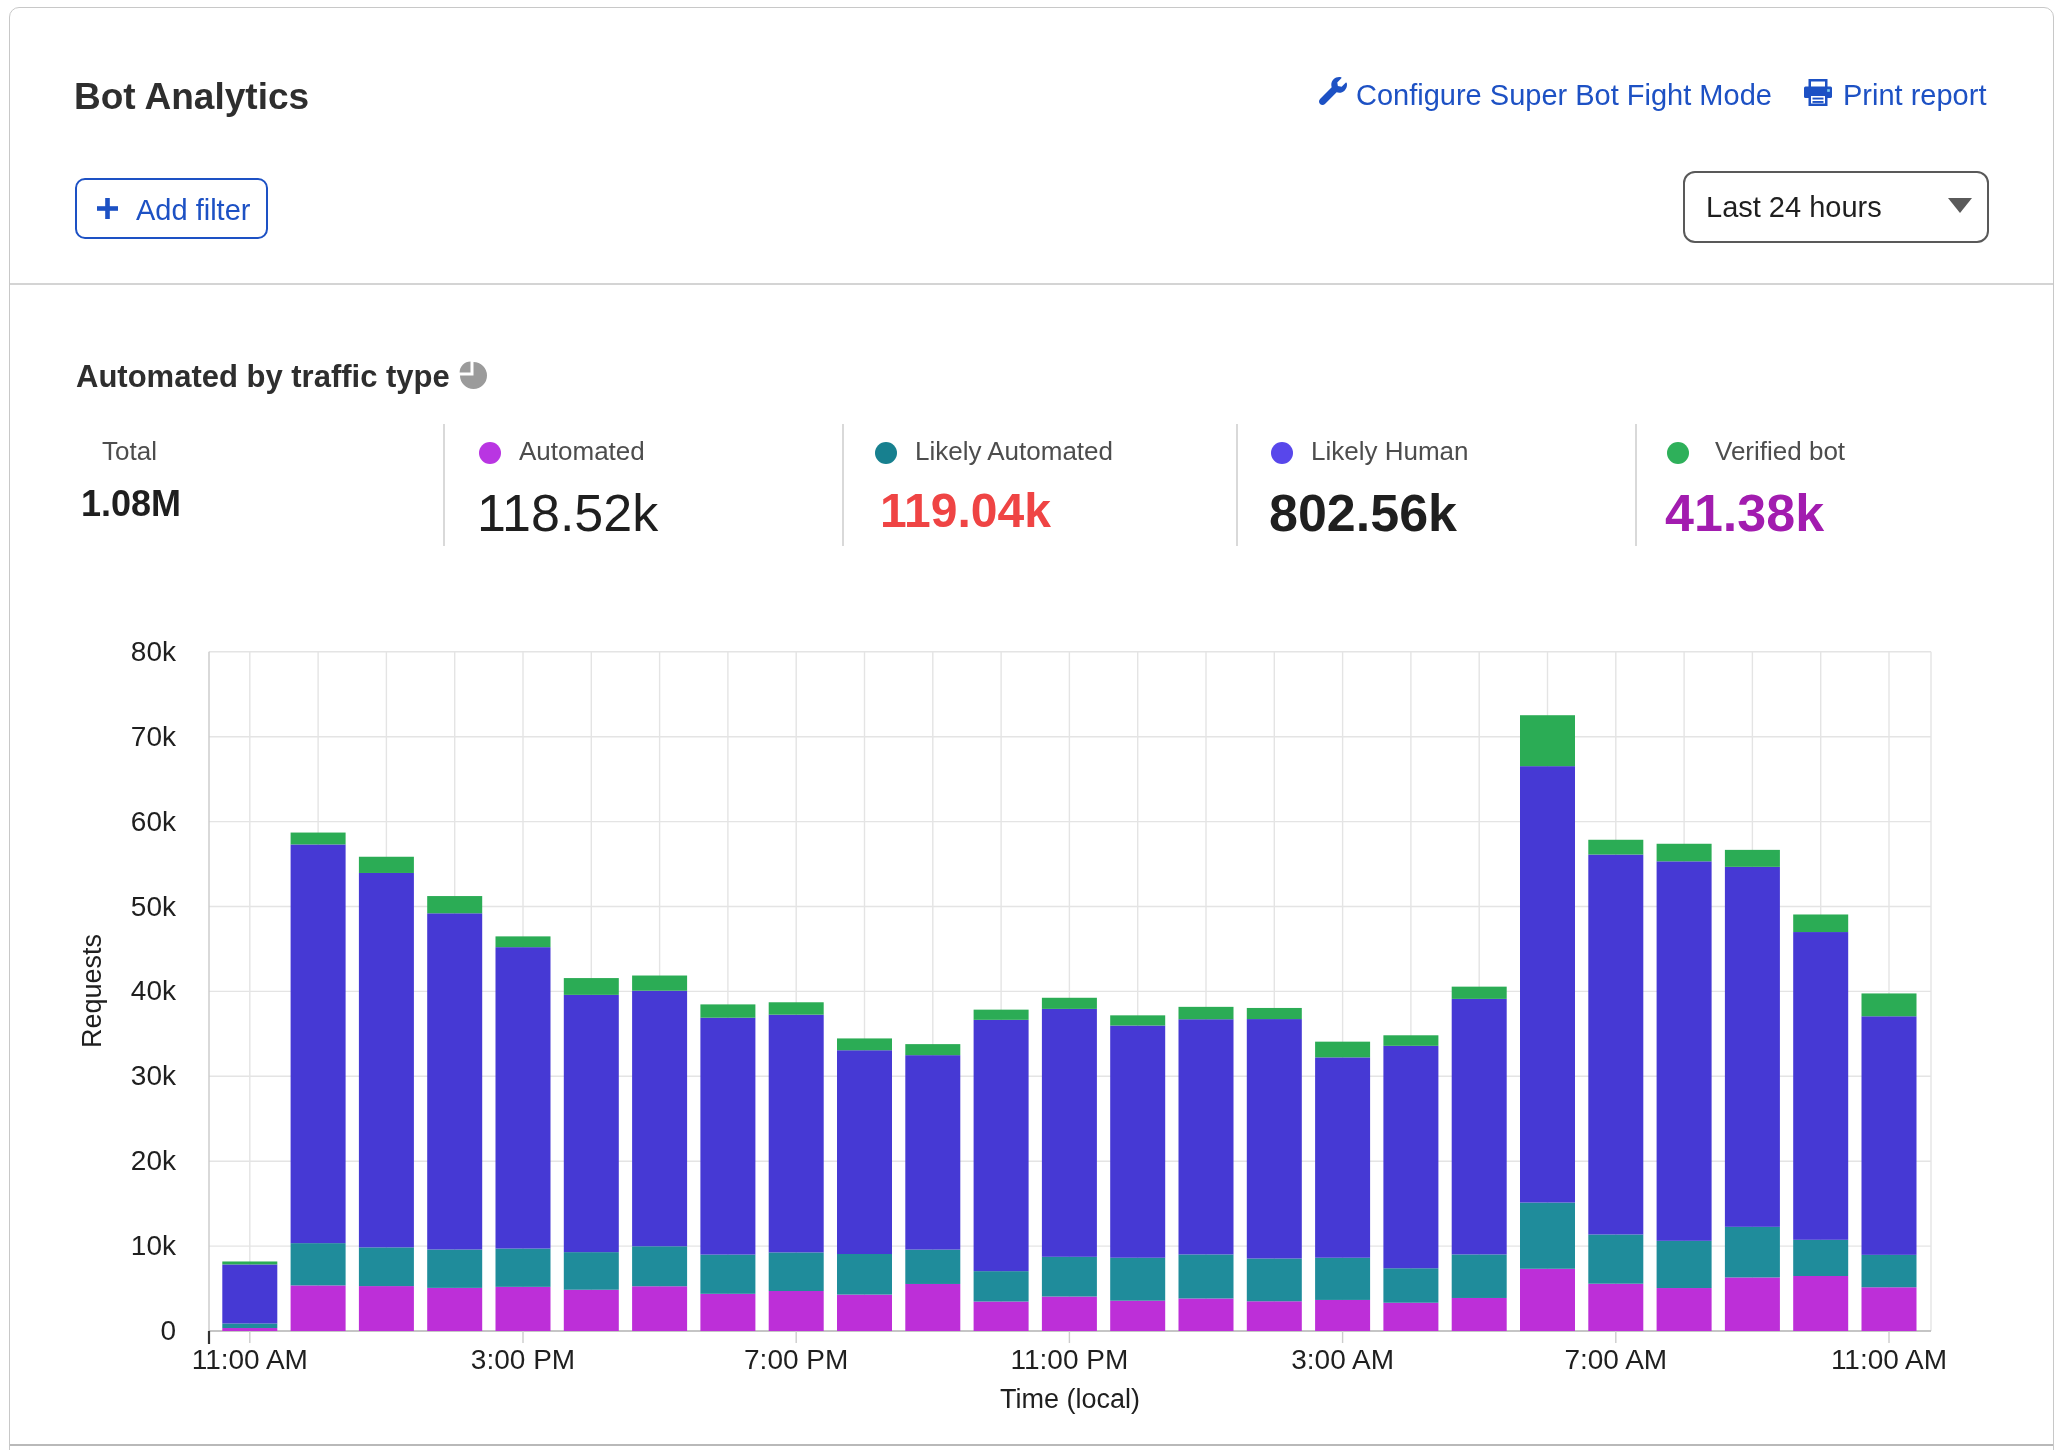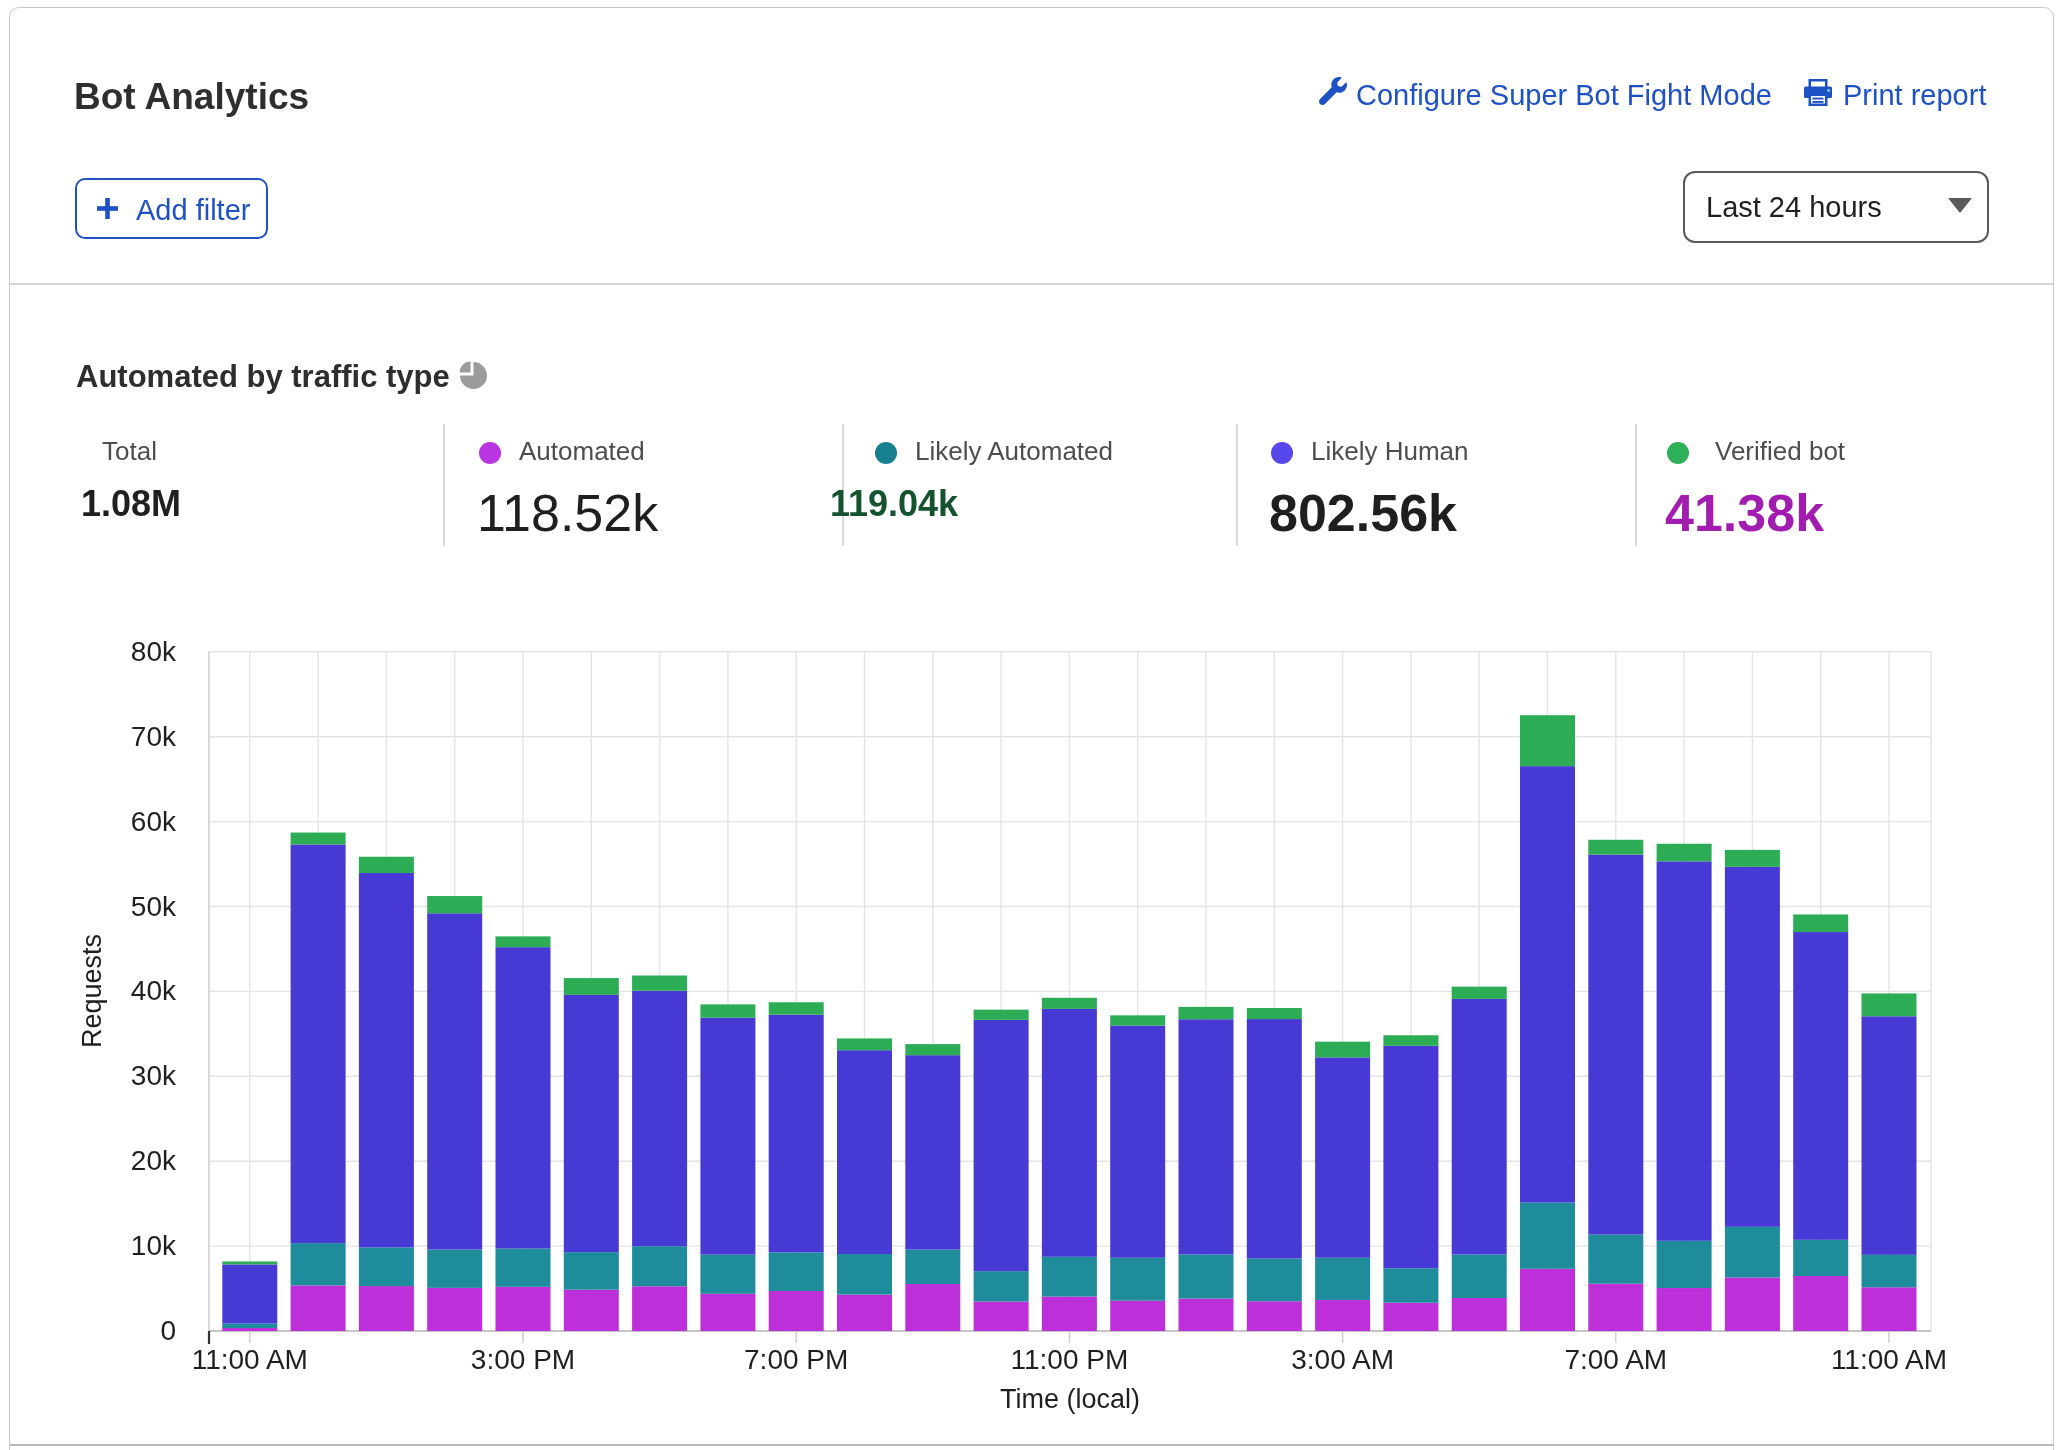--- a/index.html
+++ b/index.html
@@ -58,21 +58,21 @@
 <div class="abs" style="left:842px;top:424px;width:1.5px;height:122px;background:#d9d9d9;"></div>
 <div class="abs" style="left:1236px;top:424px;width:1.5px;height:122px;background:#d9d9d9;"></div>
 <div class="abs" style="left:1635px;top:424px;width:1.5px;height:122px;background:#d9d9d9;"></div>
 
 <div class="abs" style="left:479px;top:442px;width:22px;height:22px;border-radius:50%;background:#b935e2;"></div>
 <div class="abs" style="left:519px;top:436px;font-size:26px;color:#4d4d4d;">Automated</div>
 <div class="abs" style="left:477px;top:483px;font-size:52px;font-weight:400;color:#1f1f1f;">118.52k</div>
 
 <div class="abs" style="left:875px;top:442px;width:22px;height:22px;border-radius:50%;background:#17808f;"></div>
 <div class="abs" style="left:915px;top:436px;font-size:26px;color:#4d4d4d;">Likely Automated</div>
-<div class="abs" style="left:830px;top:483px;font-size:36px;font-weight:700;color:#14532d;">119.04k</div>
+<div class="abs" style="left:880px;top:483px;font-size:48px;font-weight:700;color:#ef4444;">119.04k</div>
 
 <div class="abs" style="left:1271px;top:442px;width:22px;height:22px;border-radius:50%;background:#5847eb;"></div>
 <div class="abs" style="left:1311px;top:436px;font-size:26px;color:#4d4d4d;">Likely Human</div>
 <div class="abs" style="left:1269px;top:483px;font-size:52px;font-weight:700;color:#1f1f1f;">802.56k</div>
 
 <div class="abs" style="left:1667px;top:442px;width:22px;height:22px;border-radius:50%;background:#2eb05a;"></div>
 <div class="abs" style="left:1707px;top:436px;font-size:26px;color:#4d4d4d;margin-left:8px;">Verified bot</div>
 <div class="abs" style="left:1665px;top:483px;font-size:52px;font-weight:700;color:#a21caf;">41.38k</div>
 
 <svg width="2062" height="860" viewBox="0 0 2062 860" style="position:absolute;left:0;top:570px;font-family:'Liberation Sans',sans-serif;">

